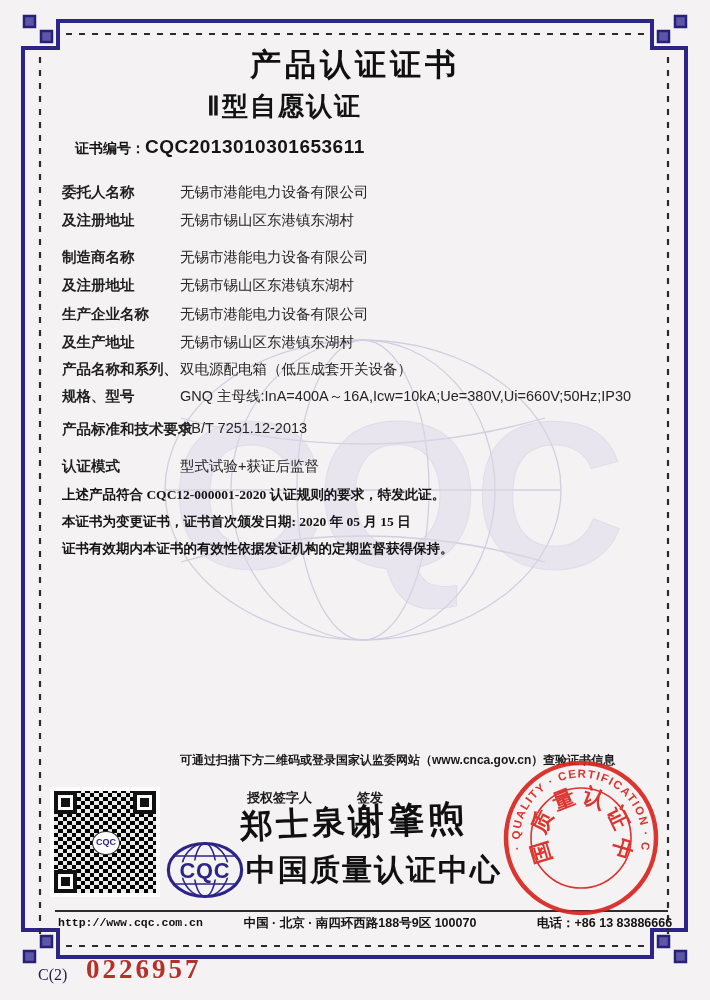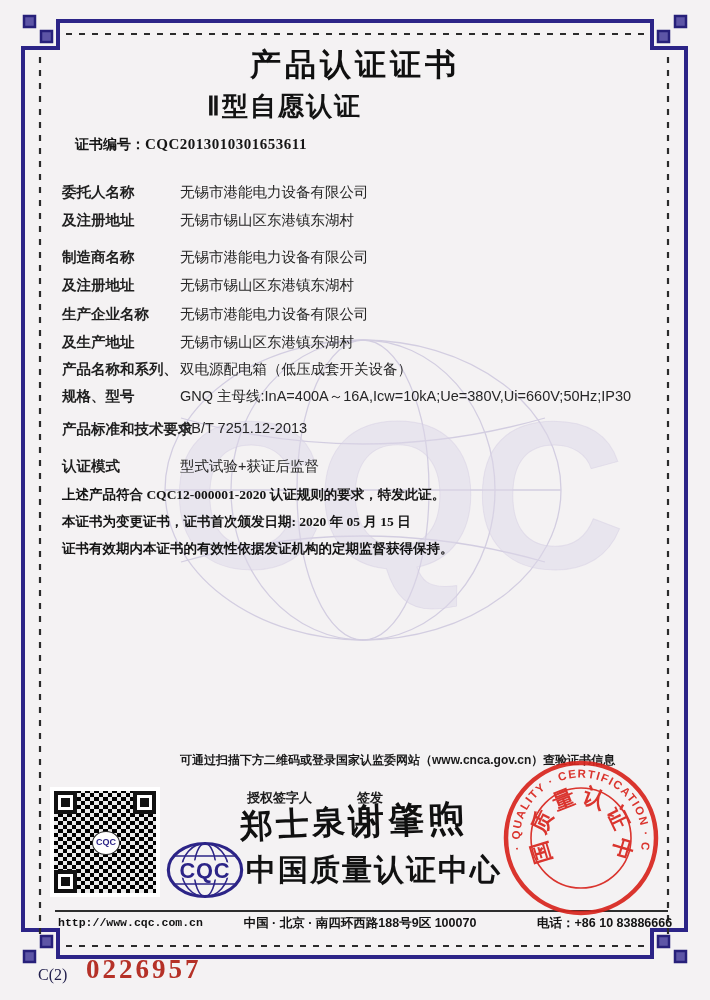--- a/index.html
+++ b/index.html
@@ -16,21 +16,21 @@
     font-size:31px;font-weight:bold;letter-spacing:4px;color:#101010;
   }
   .subtitle{
     left:0;top:89px;width:569px;text-align:center;
     font-size:26px;font-weight:600;letter-spacing:2px;color:#131313;
   }
   .certno{
     left:75px;top:136px;font-family:"Liberation Serif", serif;
     font-size:14px;font-weight:bold;color:#151515;
   }
-  .certno .num{font-family:Liberation Serif, serif;font-size:15px;letter-spacing:.5px;}
+  .certno .num{font-family:Liberation Sans, sans-serif;font-size:19px;letter-spacing:.5px;}
   .dates{
     left:455px;top:130px;font-family:"Liberation Serif", serif;
     font-size:14px;font-weight:bold;line-height:23px;color:#151515;white-space:nowrap;
   }
   
   .flabel{font-size:14.5px;font-weight:bold;color:#1f1f1f;left:62px;white-space:nowrap;}
   .fvalue{font-size:14.5px;color:#262626;left:180px;white-space:nowrap;}
   
   .stmt{
     left:62px;font-family:"Liberation Serif", serif;
@@ -198,16 +198,16 @@
     <textPath href="#arcO" startOffset="50%" text-anchor="middle">CHINA · QUALITY · CERTIFICATION · CENTRE</textPath>
   </text>
   <text font-size="22" font-weight="bold" fill="#d8251e" letter-spacing="4">
     <textPath href="#arcI" startOffset="50%" text-anchor="middle">中国质量认证中心</textPath>
   </text>
 </svg>
 
 <div class="abs layer3 rule"></div>
 <div class="abs layer3 f-url">http://www.cqc.com.cn</div>
 <div class="abs layer3 f-addr">中国 · 北京 · 南四环西路188号9区   100070</div>
-<div class="abs layer3 f-phone">电话：+86 10 83886666</div>
+<div class="abs layer3 f-phone">电话：+86 13 83886666</div>
 
 <div class="abs layer3 serial-prefix">C(2)</div>
 <div class="abs layer3 serial-num">0226957</div>
 
 </body></html>

